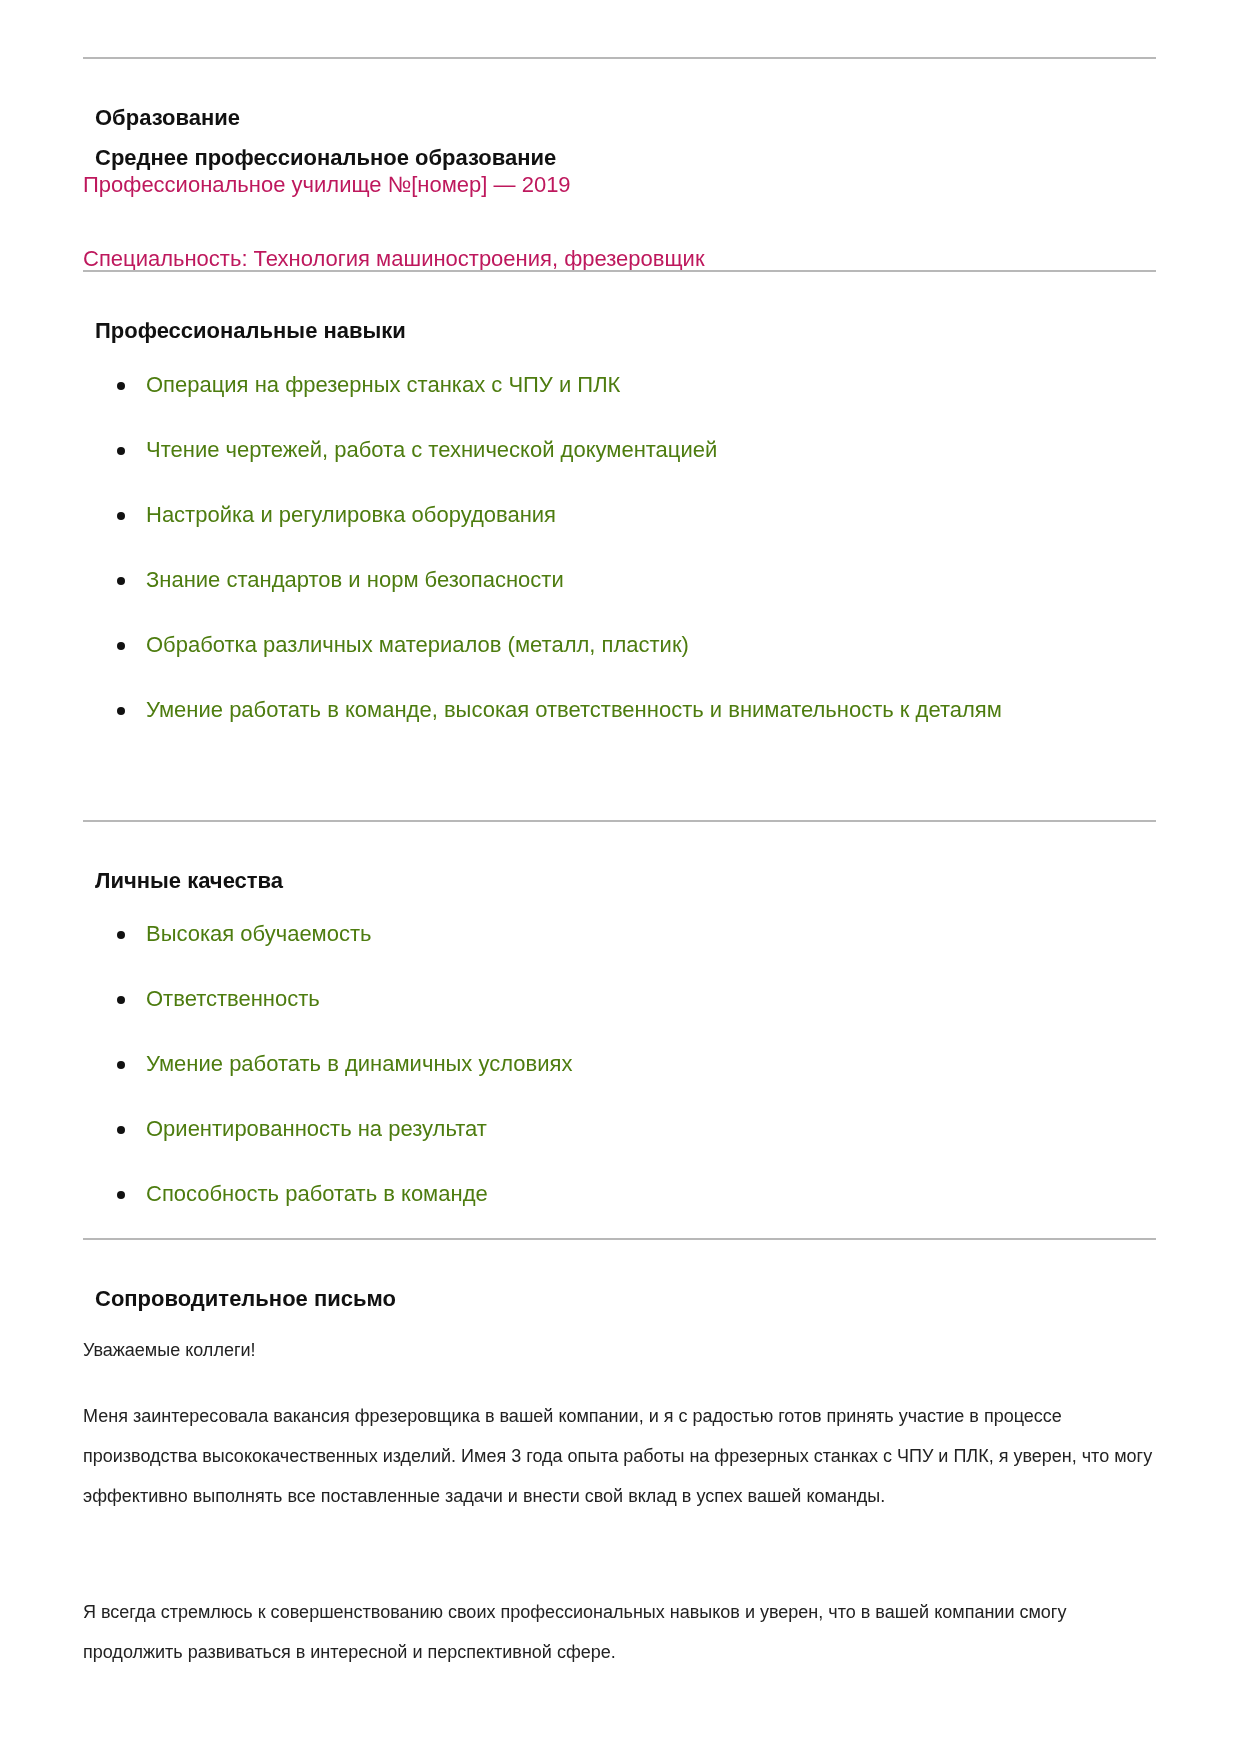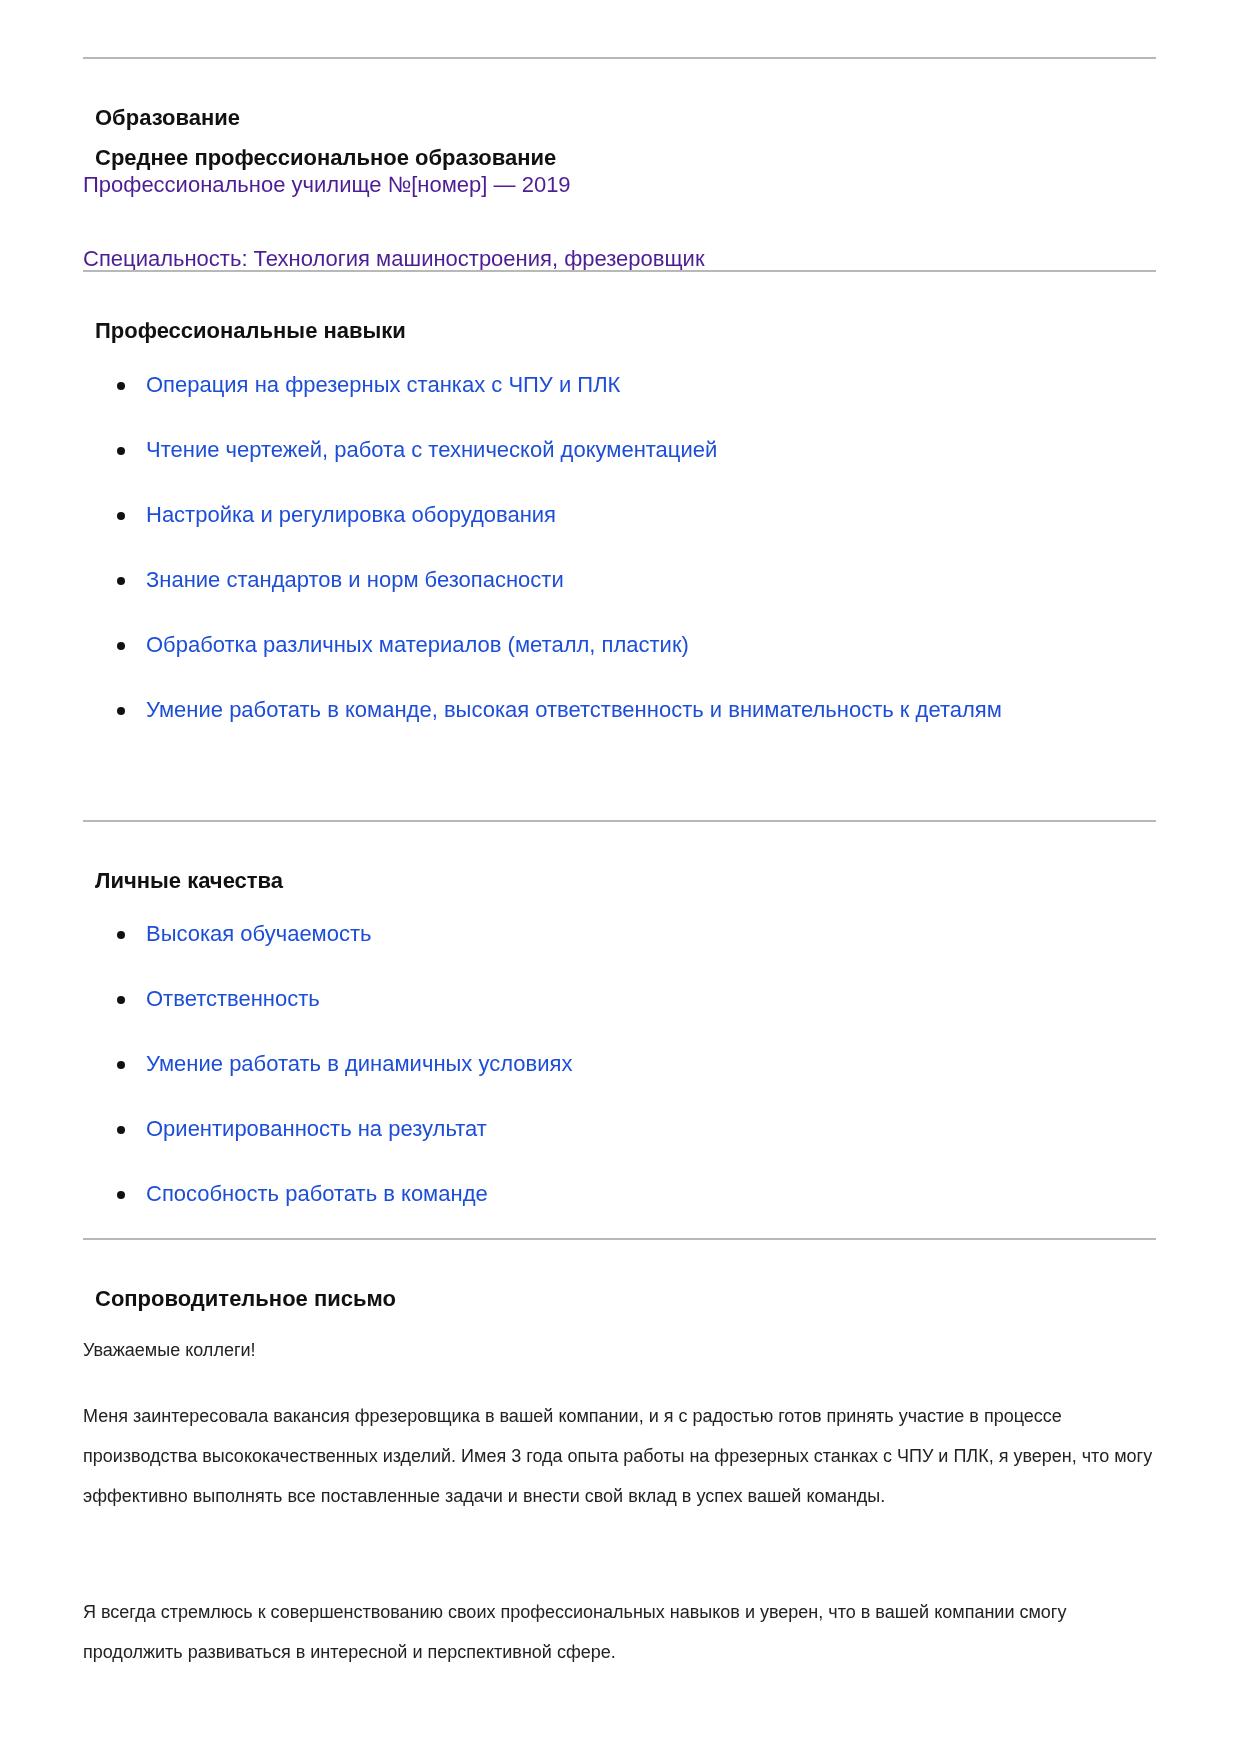--- a/index.html
+++ b/index.html
@@ -36,37 +36,37 @@
       font-weight: bold;
       font-size: 22px;
       color: #111111;
       margin: 12px;
       white-space: nowrap;
     }
     .line {
       position: absolute;
       left: 0;
       font-size: 22px;
-      color: #4c1d95;
+      color: #be185d;
       margin: 0;
       white-space: nowrap;
     }
     ul.list {
       position: absolute;
       left: 0;
       margin: 0;
       padding: 0;
       list-style: none;
       width: 1073px;
     }
     ul.list li {
       position: relative;
       padding-left: 63px;
       font-size: 22px;
-      color: #1d4ed8;
+      color: #4d7c0f;
       white-space: nowrap;
       height: 65px;
       line-height: 26px;
     }
     ul.list li .bullet {
       position: absolute;
       left: 34px;
       top: 10px;
       width: 8px;
       height: 8px;

